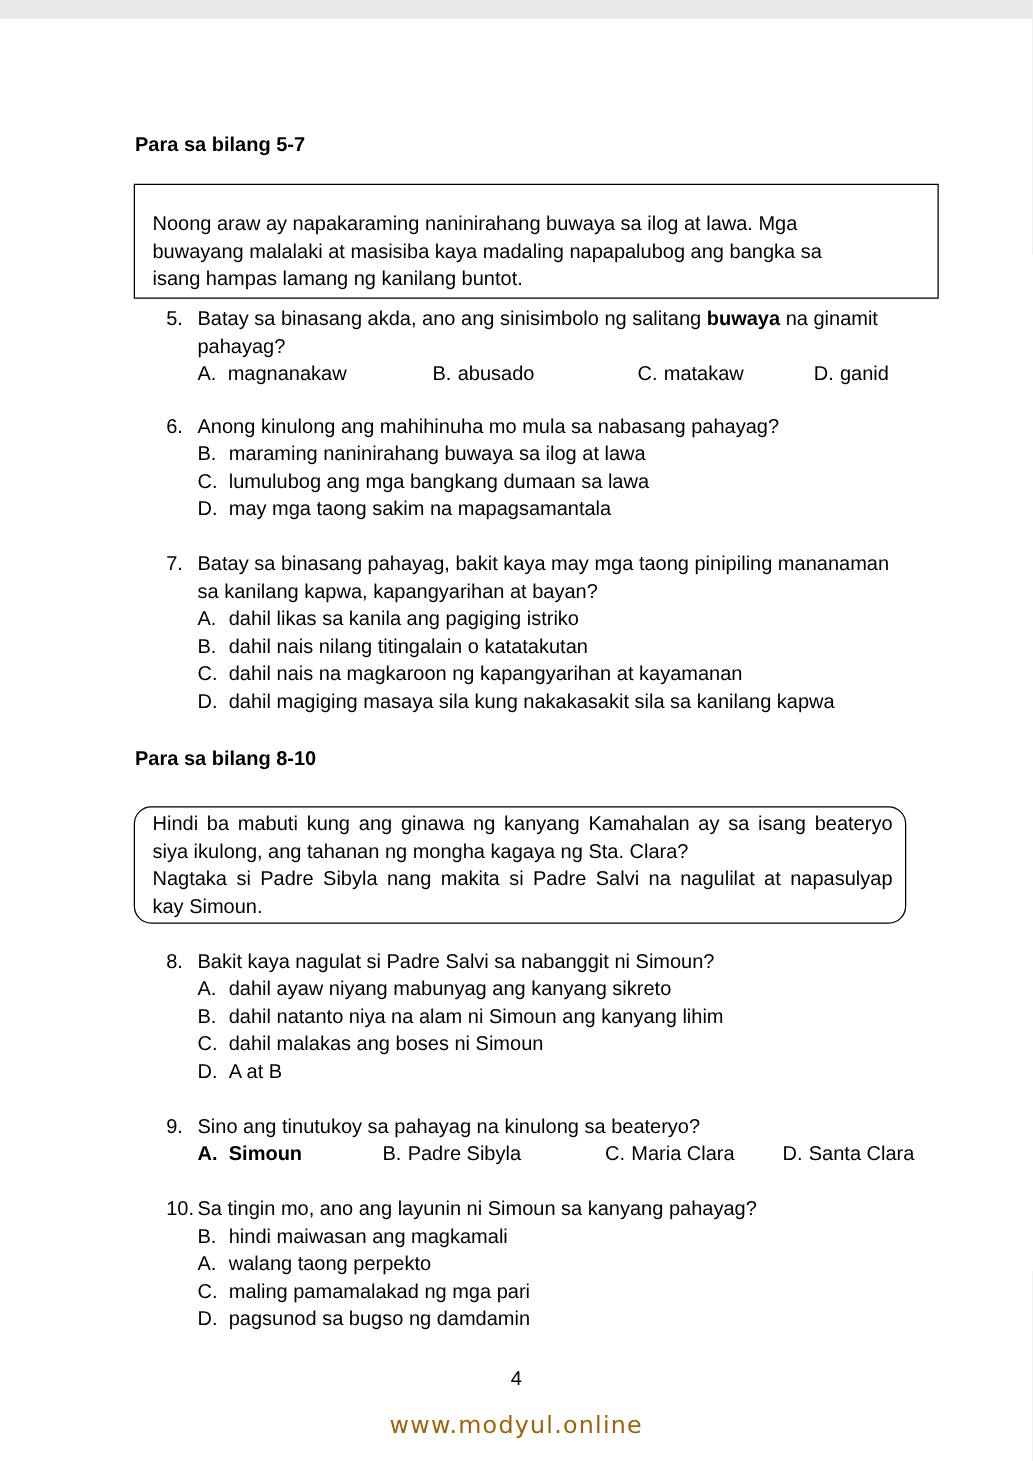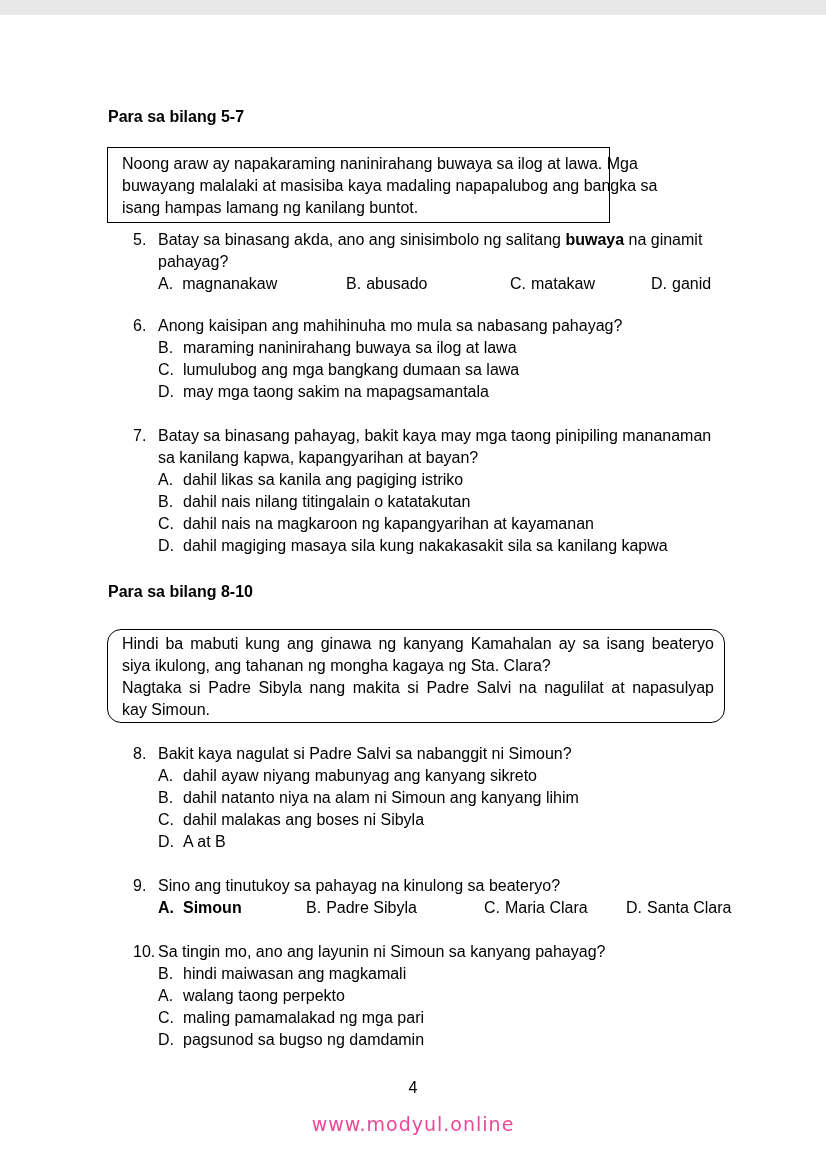--- a/index.html
+++ b/index.html
@@ -5,21 +5,21 @@
   html,body { margin:0; padding:0; background:#e8e8e8; }
   .page {
     width:826px; height:1169px; margin:15px auto; background:#ffffff;
     font-family:"Liberation Sans","DejaVu Sans",sans-serif;
     font-size:16px; line-height:22px; color:#000;
     box-sizing:border-box; padding-top:91px; overflow:hidden; position:relative;
   }
   .heading { font-weight:bold; margin-left:108px; white-space:nowrap; }
   .h2 { margin-top:24px; }
   .box { border:1.5px solid #000; margin-left:107px; box-sizing:border-box; }
-  .box1 { width:503px; margin-top:19px; padding:5px 10px 3px 14px; }
+  .box1 { width:644px; margin-top:19px; padding:21px 10px 3px 14px; }
   .box2 { width:618px; margin-top:26px; padding:3px 10px 1px 14px;border-radius:14px; }
   .ln { white-space:nowrap; }
   .just { white-space:normal; text-align:justify; text-align-last:justify; }
   .q { margin-left:133px; }
   .q5  { margin-top:6px; }
   .q6  { margin-top:20px; }
   .q7  { margin-top:22px; }
   .q8  { margin-top:20px; }
   .q9  { margin-top:22px; }
   .q10 { margin-top:22px; }
@@ -31,21 +31,21 @@
   .hrow { margin-left:25px; display:flex; white-space:nowrap;gap:16px; }
   .hopt .L { margin-right:5px; }
   .hopt:first-child .L { margin-right:9px; }
   .w172 { width:172px; } .w148 { width:148px; } .w125 { width:125px; }
   .w132 { width:132px;font-weight:bold; } .w162 { width:162px; } .w126 { width:126px; }
   .bold { font-weight:bold; }
   .pagenum { text-align:center; margin-top:26px; }
   .watermark {
     text-align:center; margin-top:14px;
     font-family:"DejaVu Sans",sans-serif; font-size:19px;
-    color:#ec4899; letter-spacing:1px;
+    color:#a16207; letter-spacing:1px;
   }
 </style>
 </head>
 <body>
 
 <div class="page">
 
   <div class="heading">Para sa bilang 5-7</div>
 
   <div class="box box1">
@@ -62,21 +62,21 @@
     <div class="hrow">
       <span class="hopt w172"><span class="L">A.</span><span>magnanakaw</span></span>
       <span class="hopt w148"><span class="L">B.</span><span>abusado</span></span>
       <span class="hopt w125"><span class="L">C.</span><span>matakaw</span></span>
       <span class="hopt"><span class="L">D.</span><span>ganid</span></span>
     </div>
   </div>
 
   <div class="q q6">
     <div class="qline">
-      <span class="qnum">6.</span><span>Anong kaisipan ang mahihinuha mo mula sa nabasang pahayag?</span>
+      <span class="qnum">6.</span><span>Anong kinulong ang mahihinuha mo mula sa nabasang pahayag?</span>
     </div>
     <div class="opt"><span class="oletter">B.</span><span>maraming naninirahang buwaya sa ilog at lawa</span></div>
     <div class="opt"><span class="oletter">C.</span><span>lumulubog ang mga bangkang dumaan sa lawa</span></div>
     <div class="opt"><span class="oletter">D.</span><span>may mga taong sakim na mapagsamantala</span></div>
   </div>
 
   <div class="q q7">
     <div class="qline">
       <span class="qnum">7.</span><span>Batay sa binasang pahayag, bakit kaya may mga taong pinipiling mananaman</span>
     </div>
@@ -95,21 +95,21 @@
     <div class="ln just">Nagtaka si Padre Sibyla nang makita si Padre Salvi na nagulilat at napasulyap</div>
     <div class="ln">kay Simoun.</div>
   </div>
 
   <div class="q q8">
     <div class="qline">
       <span class="qnum">8.</span><span>Bakit kaya nagulat si Padre Salvi sa nabanggit ni Simoun?</span>
     </div>
     <div class="opt"><span class="oletter">A.</span><span>dahil ayaw niyang mabunyag ang kanyang sikreto</span></div>
     <div class="opt"><span class="oletter">B.</span><span>dahil natanto niya na alam ni Simoun ang kanyang lihim</span></div>
-    <div class="opt"><span class="oletter">C.</span><span>dahil malakas ang boses ni Sibyla</span></div>
+    <div class="opt"><span class="oletter">C.</span><span>dahil malakas ang boses ni Simoun</span></div>
     <div class="opt"><span class="oletter">D.</span><span>A at B</span></div>
   </div>
 
   <div class="q q9">
     <div class="qline">
       <span class="qnum">9.</span><span>Sino ang tinutukoy sa pahayag na kinulong sa beateryo?</span>
     </div>
     <div class="hrow">
       <span class="hopt w132"><span class="L">A.</span><span>Simoun</span></span>
       <span class="hopt w162"><span class="L">B.</span><span>Padre Sibyla</span></span>

